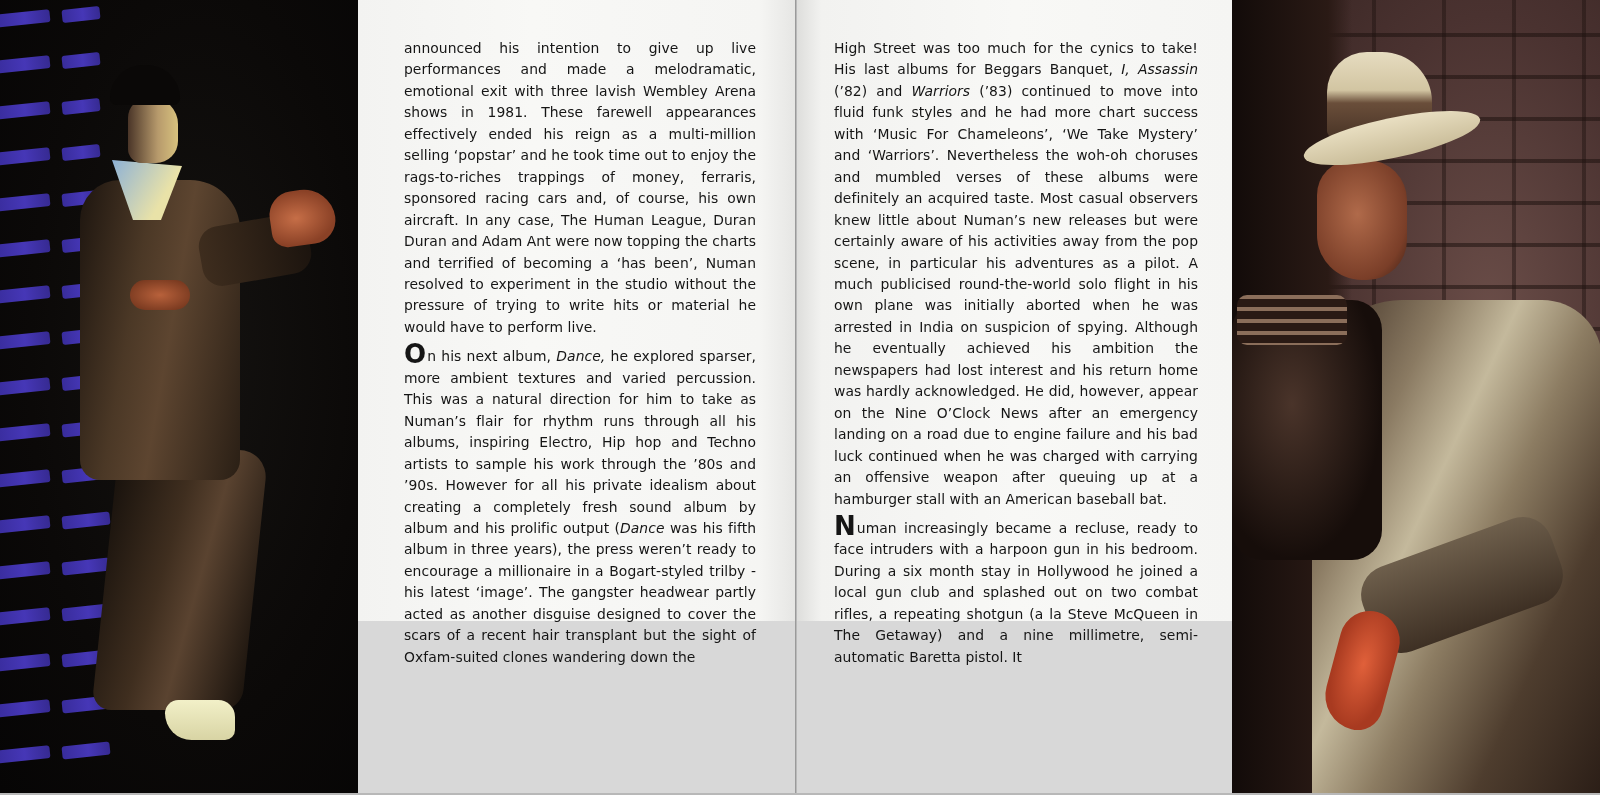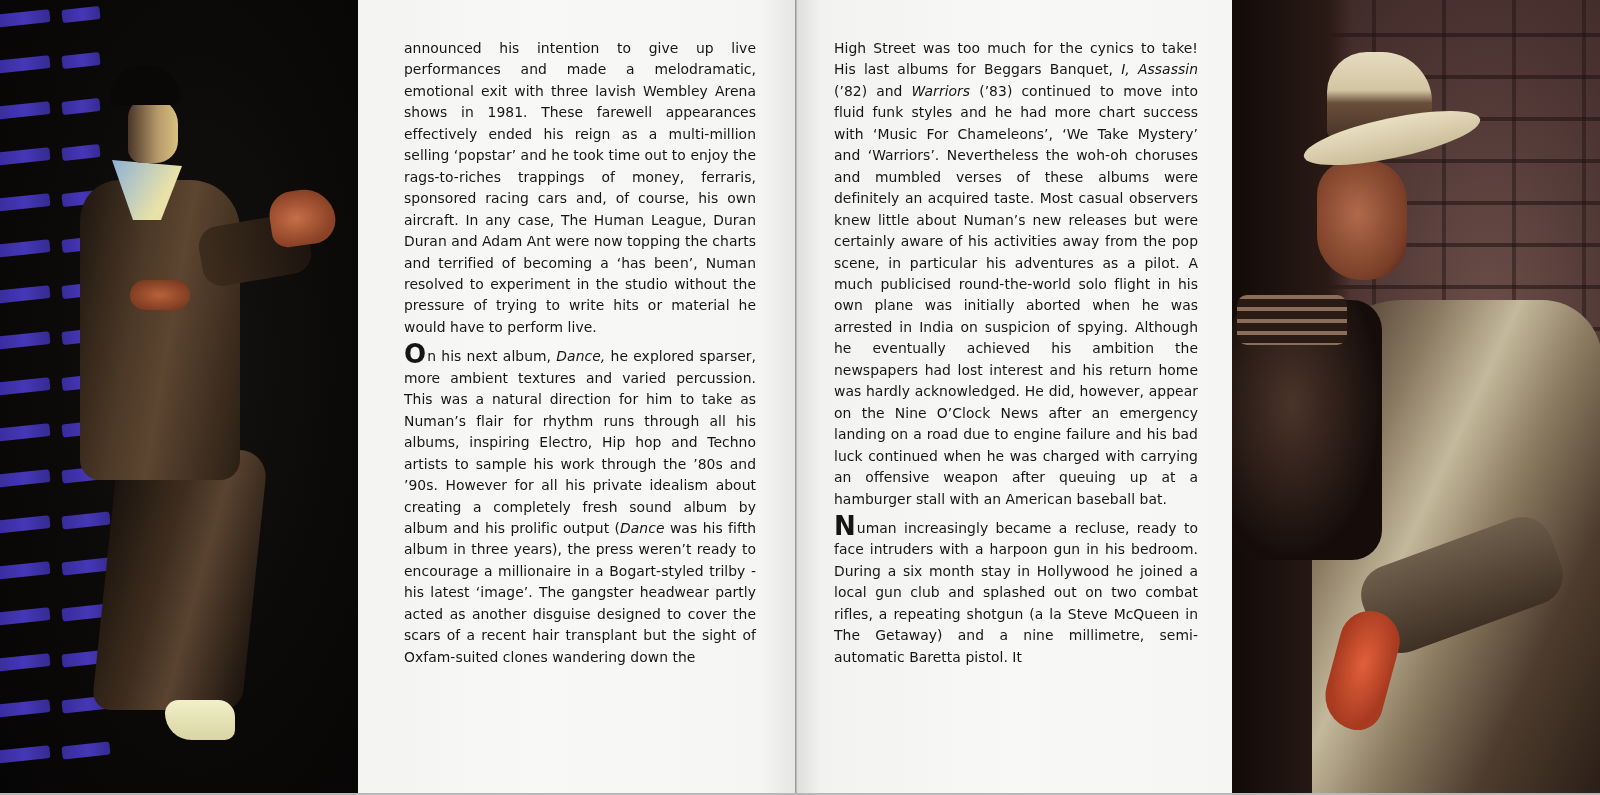--- a/index.html
+++ b/index.html
@@ -25,21 +25,21 @@
   .fl-jacket { position: absolute; left: 10px; top: 120px; width: 160px; height: 300px;
     background: linear-gradient(100deg,#1d150f 0%,#4b3826 35%,#5d4530 55%,#2a1f15 100%); border-radius: 40px 50px 20px 20px; }
   .fl-arm { position: absolute; left: 130px; top: 160px; width: 110px; height: 60px; background: linear-gradient(90deg,#3e2d1e,#1c140e); transform: rotate(-10deg); border-radius: 20px; }
   .fl-hand { position: absolute; left: 200px; top: 130px; width: 65px; height: 55px; background: radial-gradient(ellipse at 40% 50%,#c66e47,#8a4126 70%); border-radius: 30px 40px 30px 20px; transform: rotate(-8deg); }
   .fl-hand2 { position: absolute; left: 60px; top: 220px; width: 60px; height: 30px; background: radial-gradient(ellipse,#b8613b,#7a3a20 80%); border-radius: 20px; }
   .fl-legs { position: absolute; left: 35px; top: 390px; width: 150px; height: 260px;
     background: linear-gradient(100deg,#17110c 0%,#3f2e1f 40%,#5a4330 60%,#1a130d 100%); border-radius: 10px 30px 20px 20px; transform: skewX(-6deg); }
   .fl-shoe { position: absolute; left: 95px; top: 640px; width: 70px; height: 40px; background: linear-gradient(180deg,#f2f0c8,#d8d4a4); border-radius: 20px 25px 15px 40px; }
 
   
-  .page { height: 793px; background: #f7f7f5; position: relative; box-sizing: border-box; }
+  .page { height: 621px; background: #f7f7f5; position: relative; box-sizing: border-box; }
   .page-left { width: 437px; padding: 38px 39px 0 46px; background: linear-gradient(90deg,#f3f3f1 0%,#f8f8f6 40%,#f5f5f3 92%,#e6e6e4 100%); }
   .page-right { width: 437px; padding: 38px 34px 0 39px; background: linear-gradient(90deg,#dcdcda 0%,#f2f2f0 6%,#f8f8f6 50%,#f5f5f3 100%); }
   .fold { position: absolute; left: 795px; top: 0; width: 2px; height: 793px; background: linear-gradient(90deg,#8a8a8a,#c9c9c9); }
   .text {
     font-family: "DejaVu Sans", sans-serif; font-size: 13.9px; line-height: 21.45px; color: #151515;
     text-align: justify; letter-spacing: 0.05px; margin: 0;
   }
   .text p { margin: 0; }
   .text p + p { margin-top: 6px; }
   .text em { font-style: italic; }

